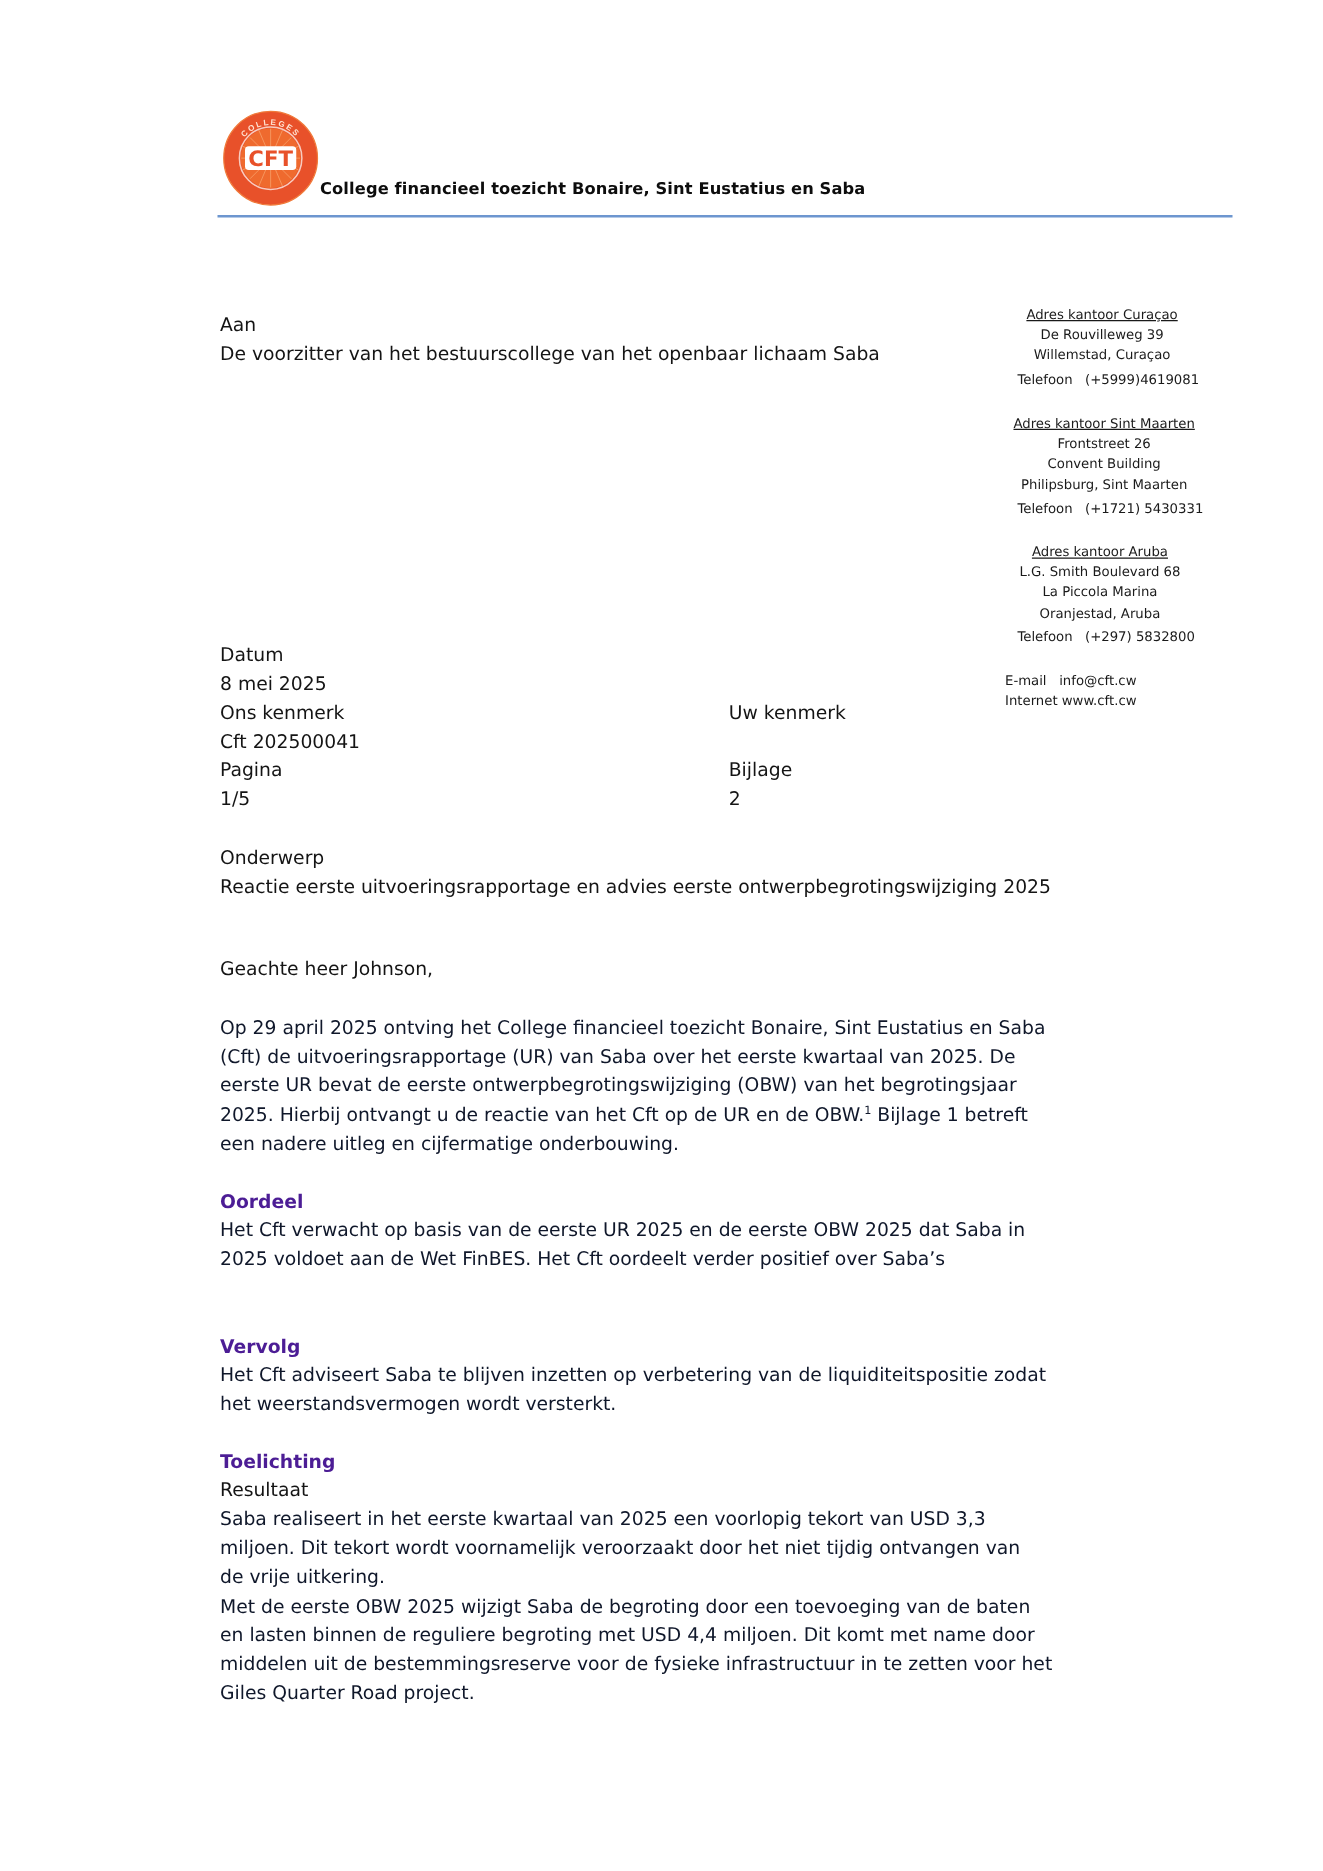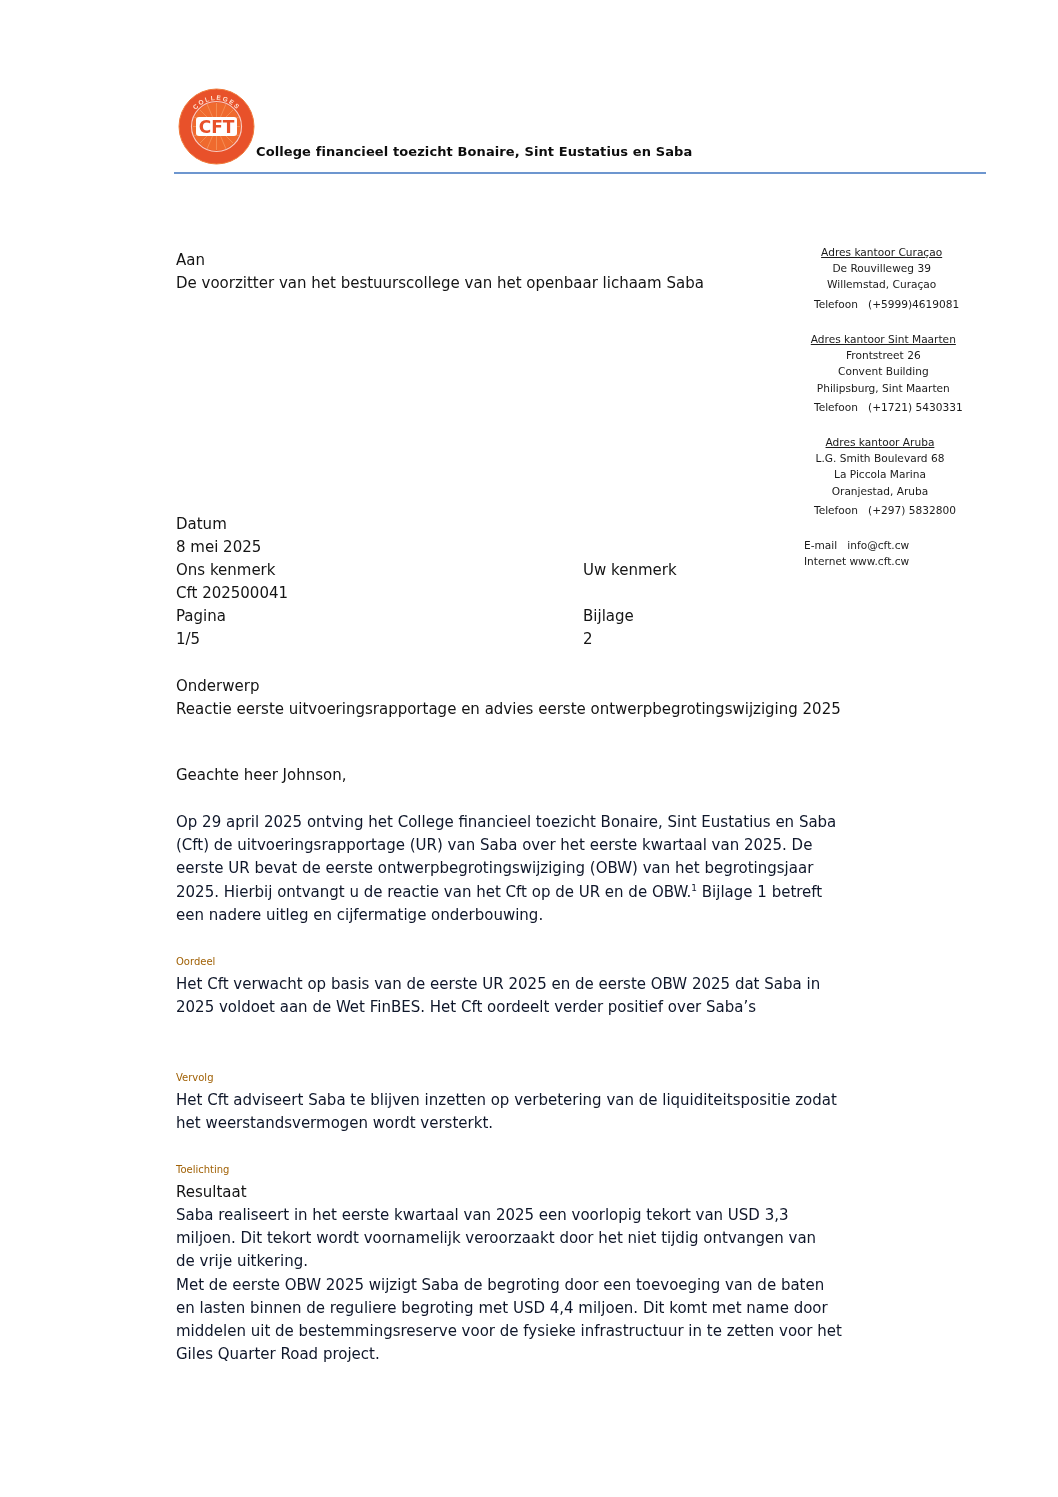--- a/index.html
+++ b/index.html
@@ -49,25 +49,25 @@
       color: #141414;
     }
     .para {
       font-size: 15px;
       line-height: 23.2px;
       white-space: nowrap;
       color: #0f172a;
     }
     .para .line { display: block; }
     .heading {
-      font-size: 10px;
-      font-weight: normal;
+      font-size: 15px;
+      font-weight: bold;
       line-height: 23.2px;
       white-space: nowrap;
-      color: #a16207;
+      color: #4c1d95;
     }
     .underline { }
     sup.fn { font-size: 9px; vertical-align: 6px; line-height: 0; }
 
     
     .side {
       left: 804px;
       font-size: 10.6px;
       line-height: 16.2px;
       white-space: nowrap;

